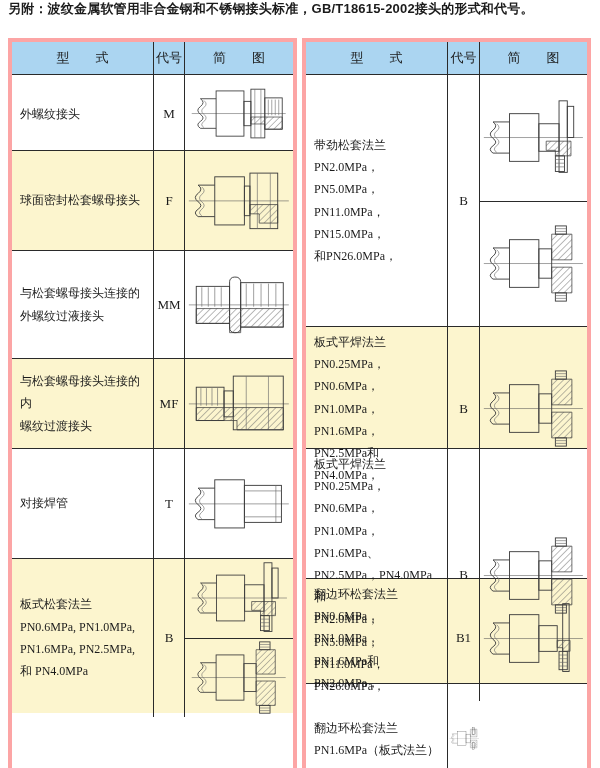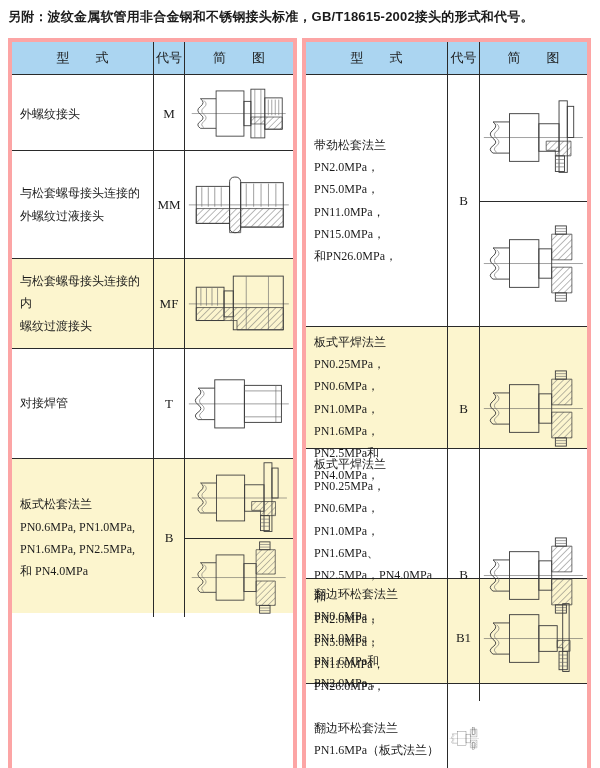--- a/index.html
+++ b/index.html
@@ -5,21 +5,21 @@
   :root{
     --header-bg:#abd5f1;
     --highlight-bg:#fcf5ce;
     --line:#2a2a2a;
     --ink:#1b1b1b;
   }
   *{box-sizing:border-box;margin:0;padding:0}
   html,body{width:600px;background:#fff;font-family:"Liberation Serif","DejaVu Serif",serif;color:var(--ink)}
   .page{width:600px;height:768px;position:relative;background:#fff;overflow:hidden}
   .title{
-    position:absolute;left:8px;top:8px;width:584px;
+    position:absolute;left:8px;top:0;width:584px;
     font-family:"Liberation Sans","DejaVu Sans",sans-serif;
     font-weight:bold;font-size:13px;letter-spacing:.2px;
   }
   .tables{position:absolute;left:8px;top:38px;display:flex;gap:5px}
   .tbl{width:289px;border:4px solid #fca5a5;background:#fff}
   .hdr{
     display:grid;grid-template-columns:142px 31px 1fr;height:33px;
     background:var(--header-bg);border-bottom:1px solid var(--line);
   }
   .tbl.right .hdr{grid-template-columns:142px 32px 1fr}
@@ -88,20 +88,39 @@
                 <rect stroke="#3c3c3c" stroke-width="1" fill="none" x="70" y="14" width="16" height="56"></rect>
                 <path stroke="#6b6b6b" stroke-width="0.7" fill="none" d="M74.5 14 V70 M81.5 14 V70"></path>
                 <rect stroke="#3c3c3c" stroke-width="1" fill="none" x="86" y="24" width="20" height="36"></rect>
                 <path stroke="#6b6b6b" stroke-width="0.7" fill="none" d="M90 26 V44 M94 26 V44 M98 26 V44 M102 26 V44"></path>
                 <path fill="url(#hatch)" stroke="#3c3c3c" stroke-width="0.8" d="M70 46 H106 V60 H86 V54 H70 Z"></path>
               </svg>
             </div>
           </div>
       </div>
 
+      <div class="row hl" style="height:100px">
+        <div class="cell type">球面密封松套螺母接头</div>
+        <div class="cell code">F</div>
+        <div class="cell diag">
+            <div class="d">
+              <svg viewBox="0 0 112 84" preserveAspectRatio="xMidYMid meet">
+                <line x1="2" y1="42" x2="110" y2="42" stroke="#555" stroke-width="0.6"></line>
+                <path stroke="#3c3c3c" stroke-width="1" fill="none" d="M12 25 q6 4 0 9 q-6 4 0 9 q6 4 0 8 q-6 4 0 8"></path>
+                <path stroke="#6b6b6b" stroke-width="0.7" fill="none" d="M16 27 q5 4 0 8 q-5 4 0 8 q5 4 0 8 q-5 4 0 7"></path>
+                <path stroke="#3c3c3c" stroke-width="1" fill="none" d="M12 25 H30 M12 59 H30"></path>
+                <rect stroke="#3c3c3c" stroke-width="1" fill="none" x="30" y="16" width="32" height="52"></rect>
+                <rect stroke="#3c3c3c" stroke-width="1" fill="none" x="62" y="26" width="6" height="32"></rect>
+                <rect stroke="#3c3c3c" stroke-width="1" fill="none" x="68" y="12" width="30" height="60"></rect>
+                <path stroke="#6b6b6b" stroke-width="0.7" fill="none" d="M76 12 V72 M90 12 V72"></path>
+                <path fill="url(#hatch)" stroke="#3c3c3c" stroke-width="0.8" d="M68 46 H98 V66 H78 V56 H68 Z"></path>
+              </svg>
+            </div>
+          </div>
+      </div>
 
       <div class="row" style="height:108px">
         <div class="cell type">与松套螺母接头连接的
 外螺纹过液接头</div>
         <div class="cell code">MM</div>
         <div class="cell diag">
             <div class="d">
               <svg viewBox="0 0 112 84" preserveAspectRatio="xMidYMid meet">
                 <line x1="2" y1="42" x2="110" y2="42" stroke="#555" stroke-width="0.6"></line>
                 <rect stroke="#3c3c3c" stroke-width="1" fill="none" x="10" y="22" width="36" height="40"></rect>

